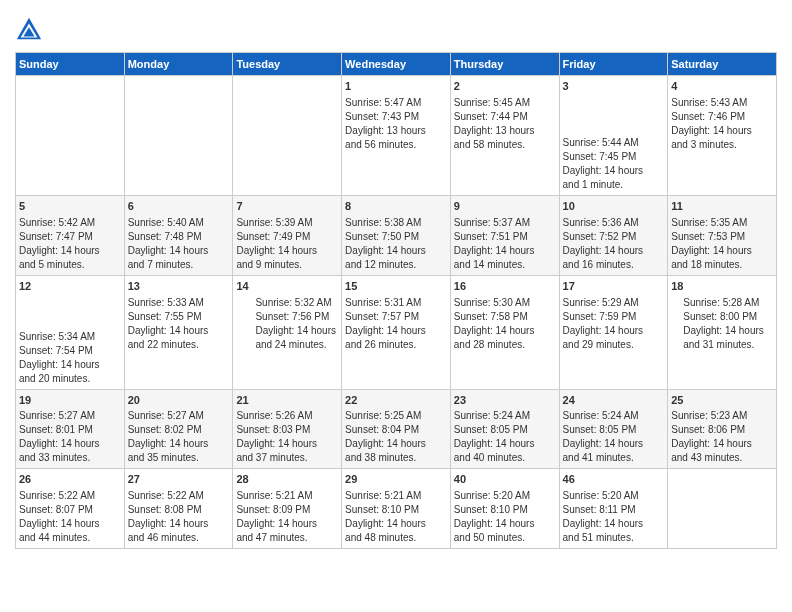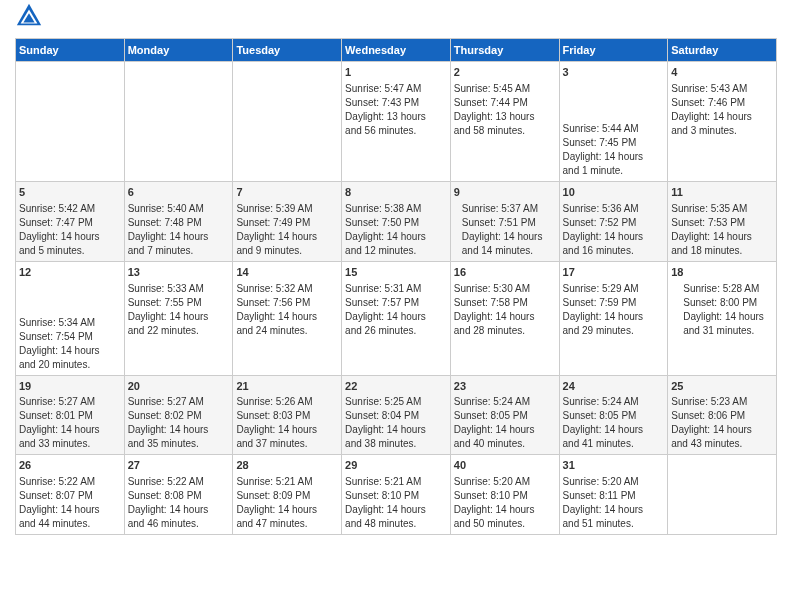--- a/index.html
+++ b/index.html
@@ -5,21 +5,21 @@
     * { margin: 0; padding: 0; box-sizing: border-box; }
     body {
       width: 792px;
       height: 612px;
       font-family: Arial, sans-serif;
       background: #fff;
       overflow: hidden;
     }
     .container {
       width: 792px;
-      padding: 2px 15px;
+      padding: 16px 15px;
     }
     .header {
       display: flex;
       justify-content: space-between;
       align-items: flex-start;
       margin-bottom: 8px;
     }
     .logo {
       display: flex;
       align-items: center;
@@ -183,21 +183,21 @@
           </td>
           <td>
             <span class="day-num">8</span>
             <div class="day-info" style="white-space: pre-line;">Sunrise: 5:38 AM
 Sunset: 7:50 PM
 Daylight: 14 hours
 and 12 minutes.</div>
           </td>
           <td>
             <span class="day-num">9</span>
-            <div class="day-info" style="white-space: pre-line; margin-left: 8px;">Sunrise: 5:37 AM
+            <div class="day-info" style="white-space: pre-line;">Sunrise: 5:37 AM
 Sunset: 7:51 PM
 Daylight: 14 hours
 and 14 minutes.</div>
           </td>
           <td>
             <span class="day-num">10</span>
             <div class="day-info" style="white-space: pre-line;">Sunrise: 5:36 AM
 Sunset: 7:52 PM
 Daylight: 14 hours
 and 16 minutes.</div>
@@ -220,21 +220,21 @@
           </td>
           <td>
             <span class="day-num">13</span>
             <div class="day-info" style="white-space: pre-line;">Sunrise: 5:33 AM
 Sunset: 7:55 PM
 Daylight: 14 hours
 and 22 minutes.</div>
           </td>
           <td>
             <span class="day-num">14</span>
-            <div class="day-info" style="white-space: pre-line;">Sunrise: 5:32 AM
+            <div class="day-info" style="white-space: pre-line; margin-left: 19px;">Sunrise: 5:32 AM
 Sunset: 7:56 PM
 Daylight: 14 hours
 and 24 minutes.</div>
           </td>
           <td>
             <span class="day-num">15</span>
             <div class="day-info" style="white-space: pre-line;">Sunrise: 5:31 AM
 Sunset: 7:57 PM
 Daylight: 14 hours
 and 26 minutes.</div>
@@ -342,21 +342,21 @@
 and 48 minutes.</div>
           </td>
           <td>
             <span class="day-num">40</span>
             <div class="day-info" style="white-space: pre-line;">Sunrise: 5:20 AM
 Sunset: 8:10 PM
 Daylight: 14 hours
 and 50 minutes.</div>
           </td>
           <td>
-            <span class="day-num">31</span>
+            <span class="day-num">46</span>
             <div class="day-info" style="white-space: pre-line;">Sunrise: 5:20 AM
 Sunset: 8:11 PM
 Daylight: 14 hours
 and 51 minutes.</div>
           </td>
           <td></td>
         </tr>
       </tbody>
   </table>
 </div>

